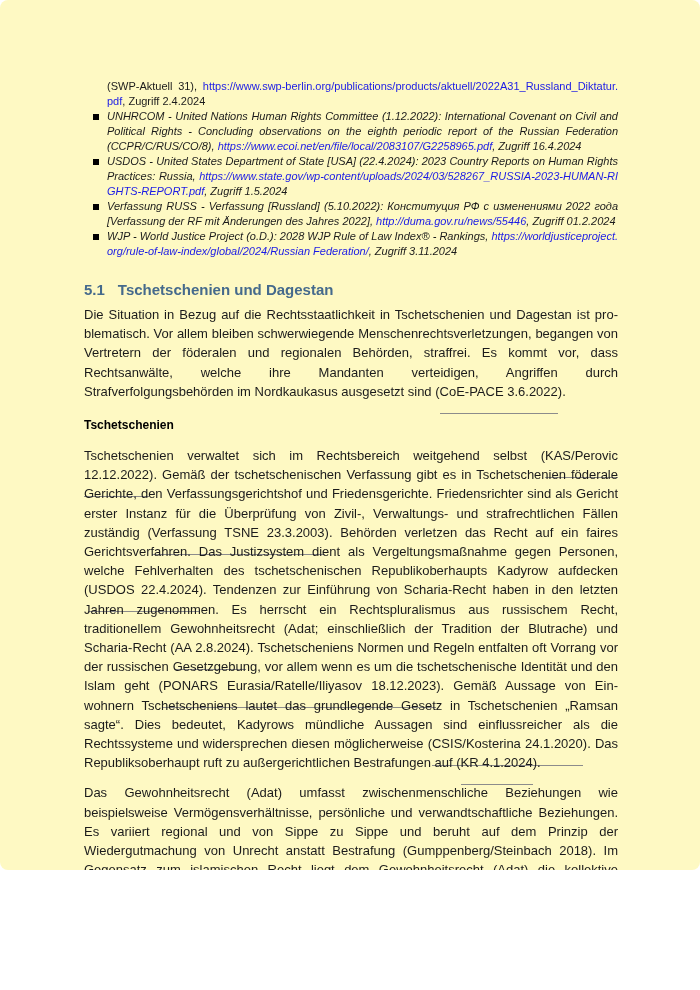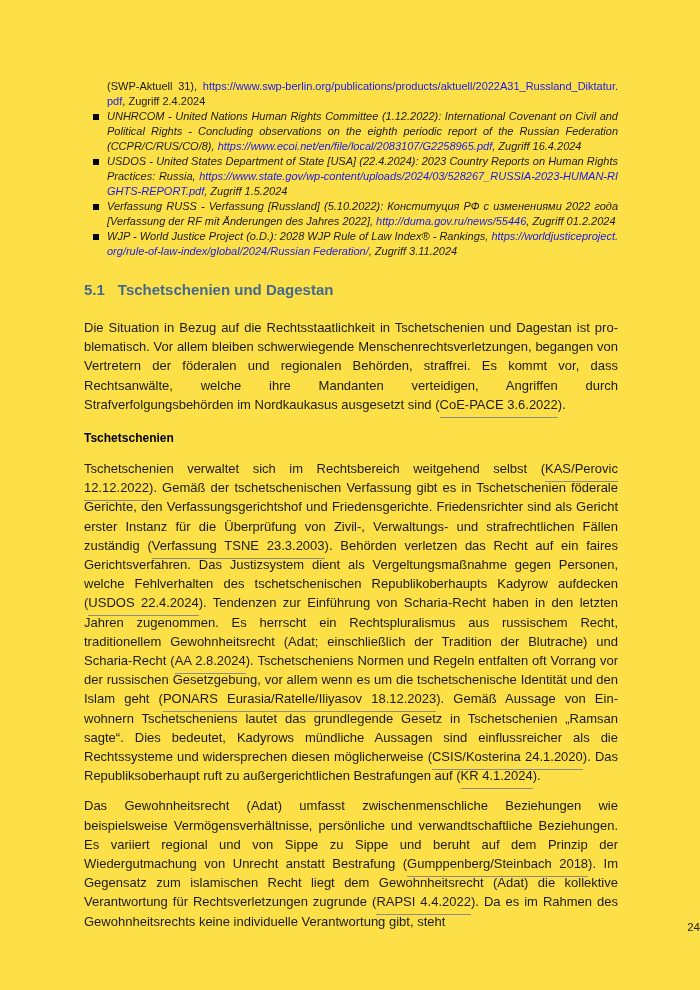--- a/index.html
+++ b/index.html
@@ -11,49 +11,50 @@
   }
   html,body{margin:0;padding:0;background:#ffffff;}
   body{
     width:700px;height:990px;
     font-family:"Liberation Sans","DejaVu Sans",sans-serif;
     color:var(--c-text);
     -webkit-font-smoothing:antialiased;
   }
   .page{
     position:relative;
-    width:700px;height:990px;
+    width:700px;height:870px;
     box-sizing:border-box;
     padding:79px 82px 0 84px;
-    background:#fde047;
+    background:#fef9c3;
     overflow:hidden;
+    border-radius:8px;
   }
   
   .bib{
     font-size:11px;
     line-height:15px;
     text-align:justify;
   }
   .bib-cont{padding-left:23px;}
   .bib-item{position:relative;padding-left:23px;font-style:italic;}
   .bullet{
     position:absolute;left:9px;top:4.5px;
     width:6px;height:6px;background:#000;
   }
   .seg-link{color:var(--c-link);word-break:break-all;cursor:pointer;}
   .seg-cite{
     border-bottom:1px solid var(--c-citeline);
-    padding-bottom:5px;
+    padding-bottom:14px;
     cursor:pointer;
     margin-top:16px;
   }
   .seg-text{}
   
   .section-heading{
-    margin:21px 0 19px 0;
+    margin:21px 0 6px 0;
     font-size:15px;
     font-weight:bold;
     color:var(--c-heading);
     line-height:19px;
   }
   .sec-num{margin-right:13px;}
   .last-mod{
     font-size:12.5px;
     color:var(--c-lastmod);
     line-height:17px;

